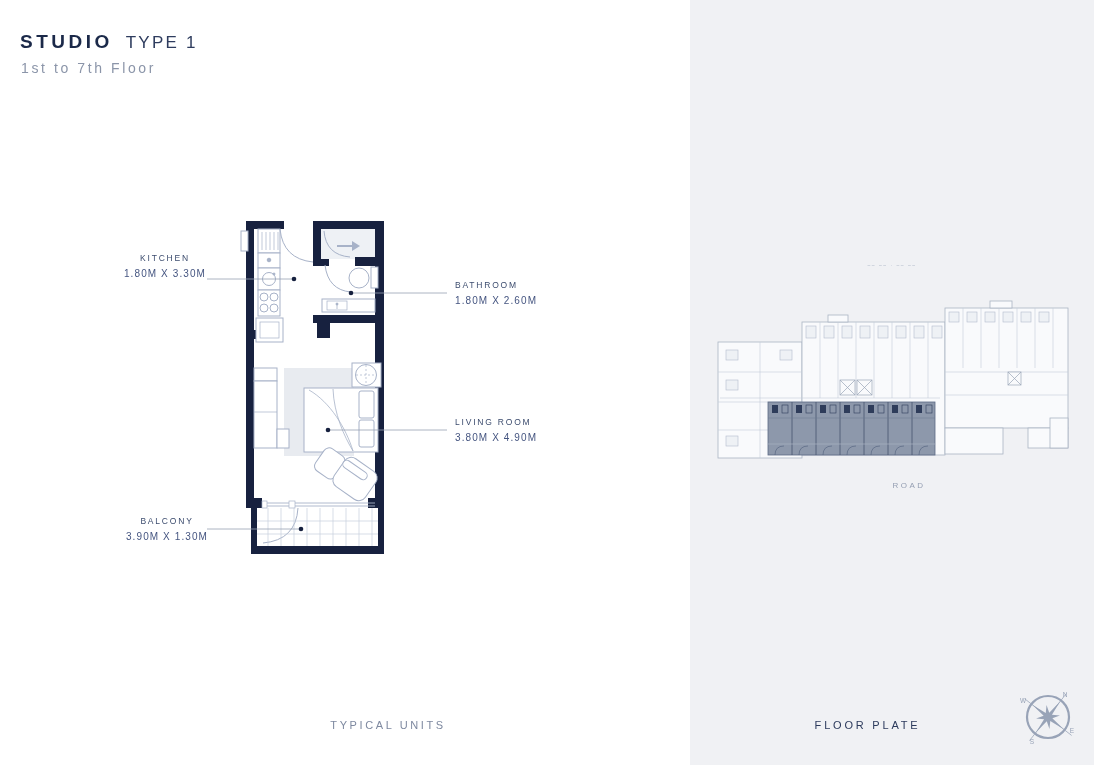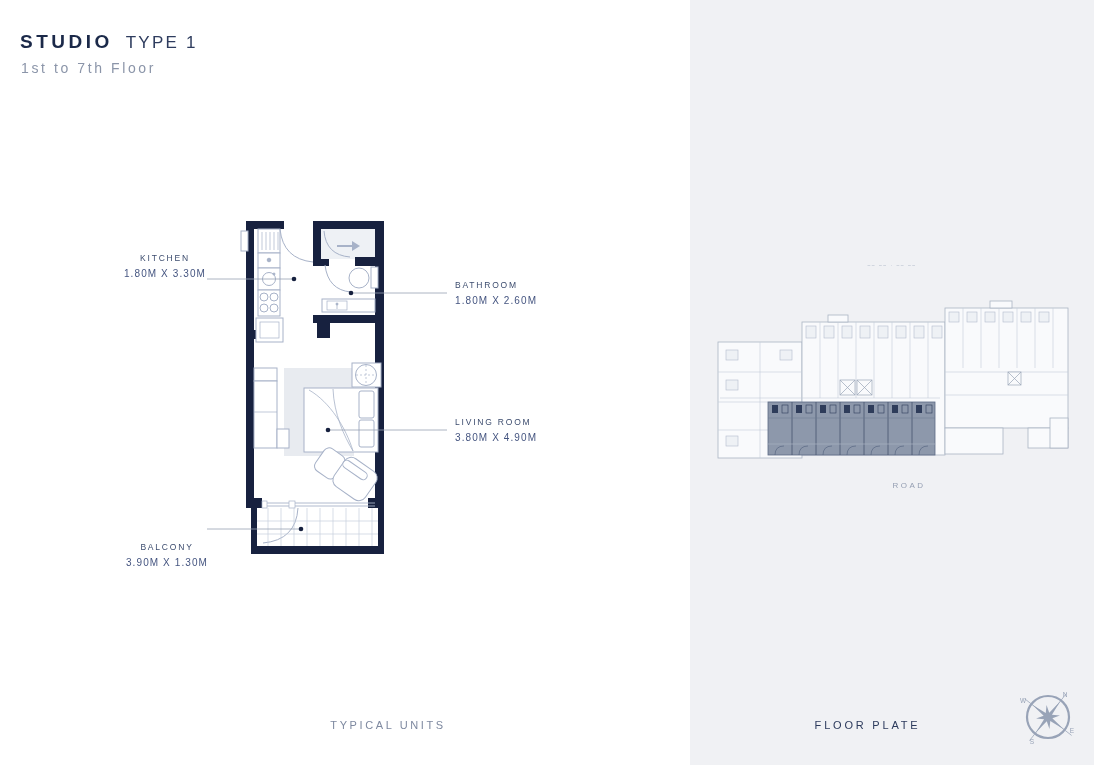--- a/index.html
+++ b/index.html
@@ -157,21 +157,21 @@
     <span class="dims">1.80M X 3.30M</span>
   </div>
   <div class="room-label" style="left:455px;top:281px;">
     <span class="name">BATHROOM</span>
     <span class="dims">1.80M X 2.60M</span>
   </div>
   <div class="room-label" style="left:455px;top:418px;">
     <span class="name">LIVING ROOM</span>
     <span class="dims">3.80M X 4.90M</span>
   </div>
-  <div class="room-label center" style="left:112px;top:517px;width:110px;margin-top:26px;">
+  <div class="room-label center" style="left:112px;top:517px;width:110px;">
     <span class="name">BALCONY</span>
     <span class="dims">3.90M X 1.30M</span>
   </div>
 
 
   <div class="section-label typical-units">TYPICAL UNITS</div>
 </div>
 
 <div class="panel-right">
   <svg width="404" height="765" viewBox="0 0 404 765">

